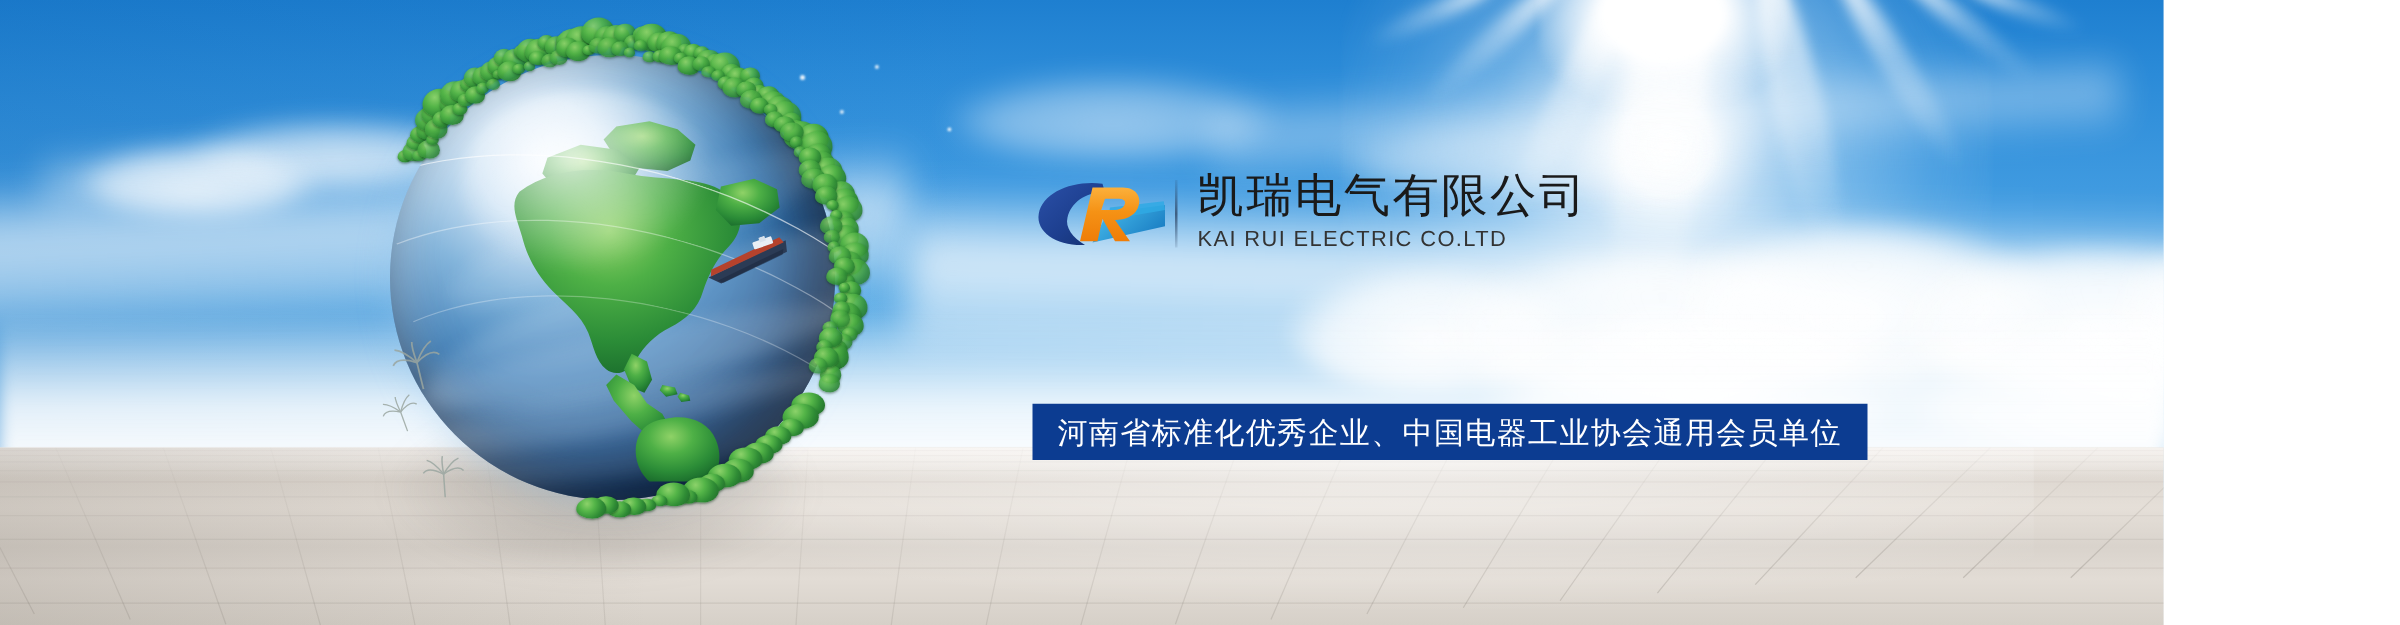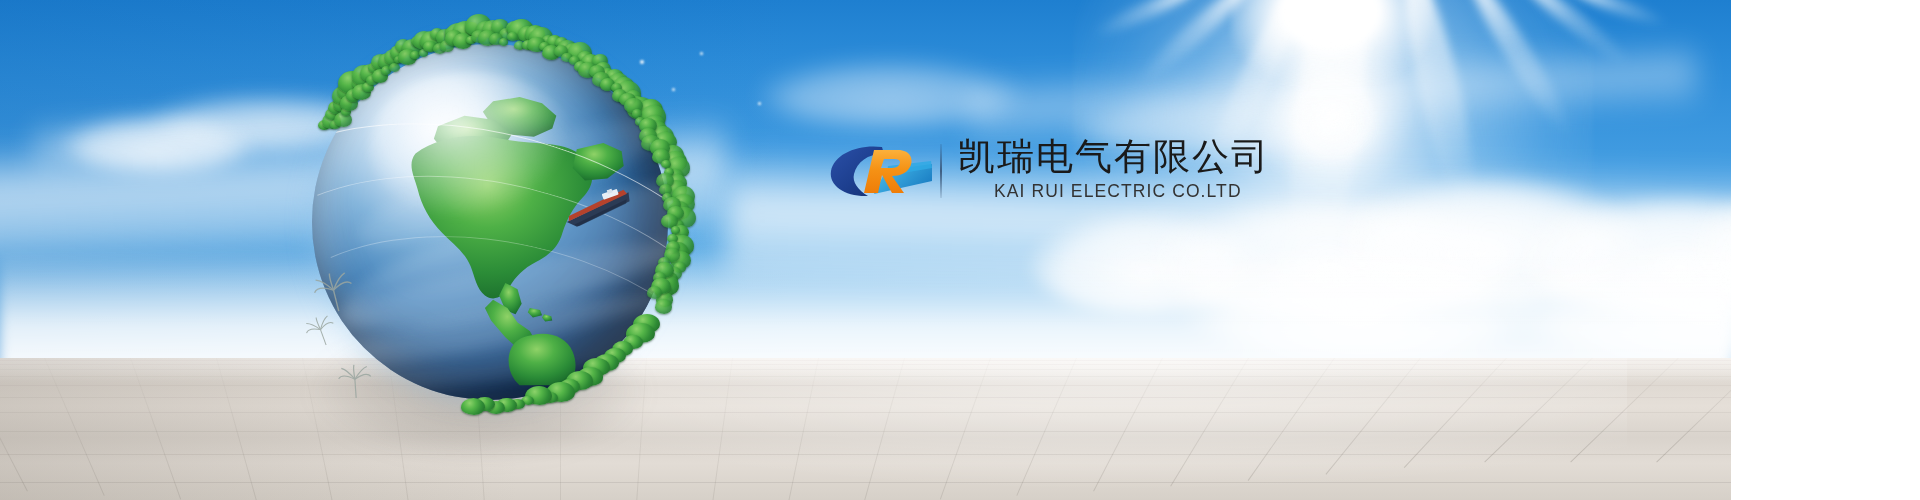--- a/index.html
+++ b/index.html
@@ -211,21 +211,21 @@
   }
   .logo-text{display:flex;flex-direction:column;justify-content:center;}
   .company-cn{
     font-family:"DejaVu Sans","Liberation Sans",sans-serif;
     font-size:37px;line-height:1.04;color:#1a1a1a;letter-spacing:2px;
     white-space:nowrap;font-weight:400;
   }
   .company-en{
     font-family:"Liberation Sans","DejaVu Sans",sans-serif;
     font-size:17.5px;line-height:1.4;color:#333333;letter-spacing:1.1px;
-    white-space:nowrap;margin-top:3px;margin-left:36px;
+    white-space:nowrap;margin-top:3px;
   }
 
   
   .headline{
     position:absolute;left:826px;top:228px;
     font-family:"DejaVu Serif","Liberation Serif",serif;
     font-size:59px;line-height:1;
     font-weight:700;
     color:#11357f;
     letter-spacing:3px;
@@ -644,14 +644,17 @@
 
     <div class="logo-div"></div>
 
     <div class="logo-text">
       <div class="company-cn">凯瑞电气有限公司</div>
       <div class="company-en">KAI RUI ELECTRIC CO.LTD</div>
     </div>
   </div>
 
 
+  <div class="honour-bar">
+    <span class="honour-text">河南省标准化优秀企业、中国电器工业协会通用会员单位</span>
+  </div>
 
 </div>
 
 </body></html>

